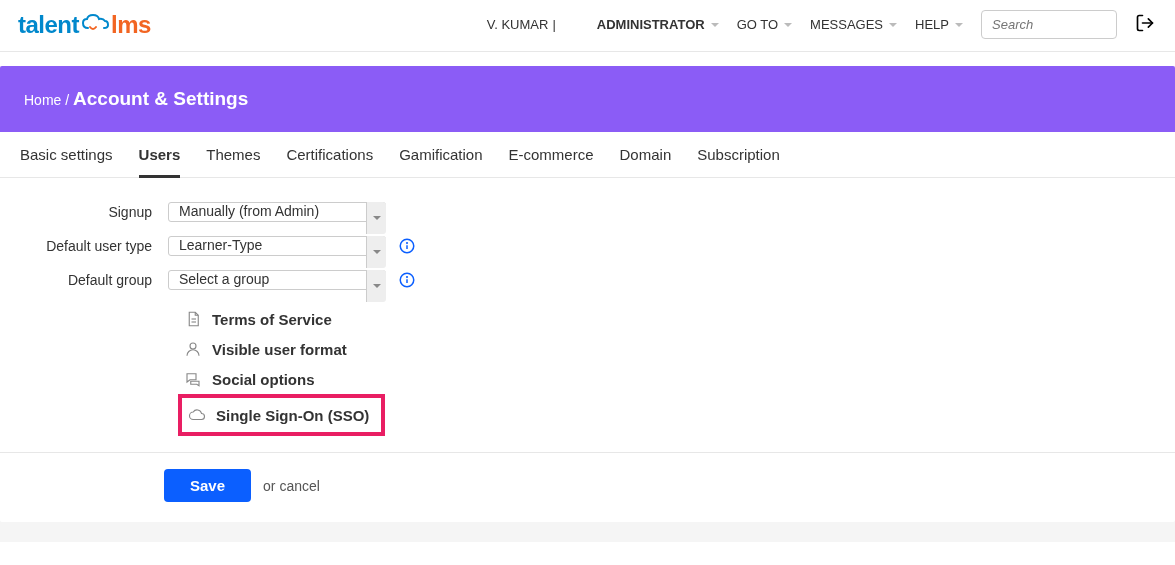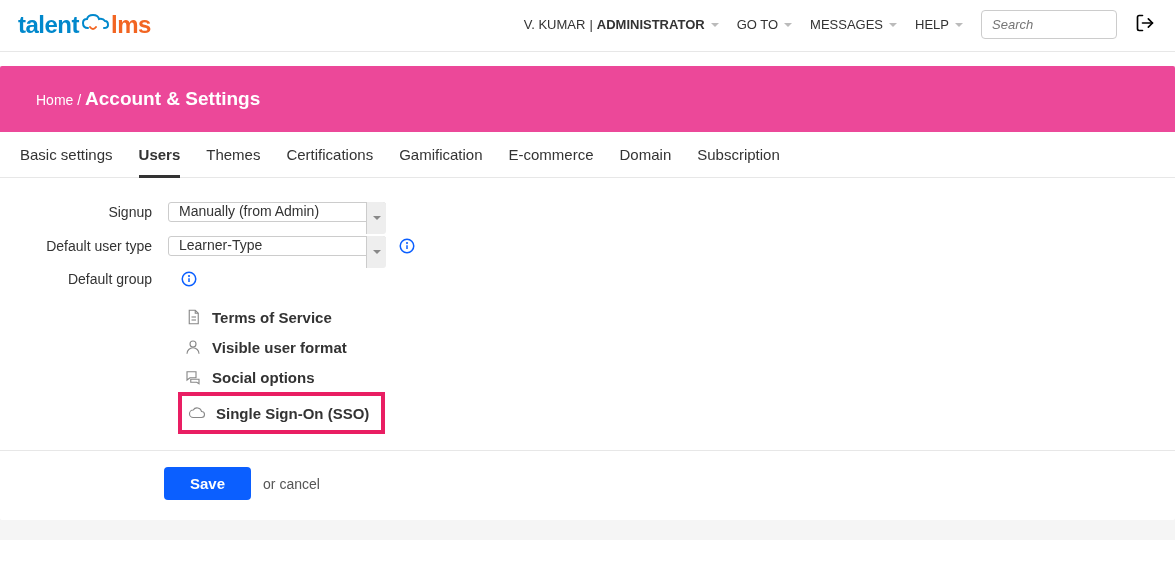--- a/index.html
+++ b/index.html
@@ -7,26 +7,26 @@
     .topbar { display: flex; align-items: center; justify-content: space-between; padding: 10px 20px 12px 18px; background: #fff; border-bottom: 1px solid #e7e7e7; }
     .logo { display: flex; align-items: baseline; font-size: 24px; font-weight: 700; letter-spacing: -0.5px; }
     .logo-talent { color: #0088cc; }
     .logo-cloud { display: inline-flex; align-items: center; margin: 0 1px; }
     .logo-cloud svg { width: 30px; height: 20px; }
     .logo-lms { color: #f26522; }
     .topnav { display: flex; align-items: center; gap: 18px; font-size: 13px; color: #333; }
     .topnav-item { display: flex; align-items: center; gap: 4px; cursor: pointer; }
     .topnav-user { display: flex; align-items: center; gap: 4px; }
     .topnav-user .name { font-weight: 400; }
-    .topnav-user .role { font-weight: 700; }
+    .topnav-user .role { font-weight: 700; margin-left: 37px; }
     .caret { width: 0; height: 0; border-left: 4px solid transparent; border-right: 4px solid transparent; border-top: 4px solid #bbb; margin-left: 2px; }
     .search-box { border: 1px solid #ccc; border-radius: 4px; padding: 6px 10px; width: 136px; font-size: 13px; font-style: italic; color: #999; }
     .logout-icon svg { width: 20px; height: 20px; }
     .page-wrap { padding: 0 0 20px 0; background: #f5f5f5; }
-    .page-header { background: #ec4899; color: #fff; padding: 22px 36px; font-size: 15px; border-radius: 2px 2px 0 0; margin: 14px 0 0 0; }
+    .page-header { background: #8b5cf6; color: #fff; padding: 22px 24px; font-size: 15px; border-radius: 2px 2px 0 0; margin: 14px 0 0 0; }
     .page-header .crumb { font-size: 14px; font-weight: 400; }
     .page-header .title { font-size: 19px; font-weight: 700; }
     .content { background: #fff; padding: 0 0 20px 0; border-radius: 0 0 2px 2px; }
     .tabs-row { display: flex; gap: 26px; padding: 14px 20px 0 20px; border-bottom: 1px solid #e7e7e7; }
     .tab { padding: 0 0 12px 0; font-size: 15px; color: #333; cursor: pointer; }
     .tab.active { font-weight: 700; border-bottom: 3px solid #333; margin-bottom: -1px; }
     .form-area { padding: 24px 20px 0 20px; }
     .form-row { display: flex; align-items: center; margin-bottom: 14px; }
     .form-label { width: 148px; text-align: right; padding-right: 16px; font-size: 14px; color: #333; }
     .select-wrap { position: relative; width: 218px; }
@@ -129,20 +129,26 @@
           <svg viewBox="0 0 24 24" fill="none" stroke="#0b5fff" stroke-width="2">
               <circle cx="12" cy="12" r="9"></circle>
               <line x1="12" y1="11" x2="12" y2="16"></line>
               <circle cx="12" cy="8" r="0.5" fill="#0b5fff"></circle>
             </svg>
         </span>
       </div>
 
       <div class="form-row">
         <div class="form-label">Default group</div>
+        <div class="select-wrap">
+          <div class="select">Select a group</div>
+          <div class="select-btn">
+              <span class="caret2"></span>
+            </div>
+        </div>
         <span class="info-icon">
           <svg viewBox="0 0 24 24" fill="none" stroke="#0b5fff" stroke-width="2">
               <circle cx="12" cy="12" r="9"></circle>
               <line x1="12" y1="11" x2="12" y2="16"></line>
               <circle cx="12" cy="8" r="0.5" fill="#0b5fff"></circle>
             </svg>
         </span>
       </div>
 
       <div class="link-list">

